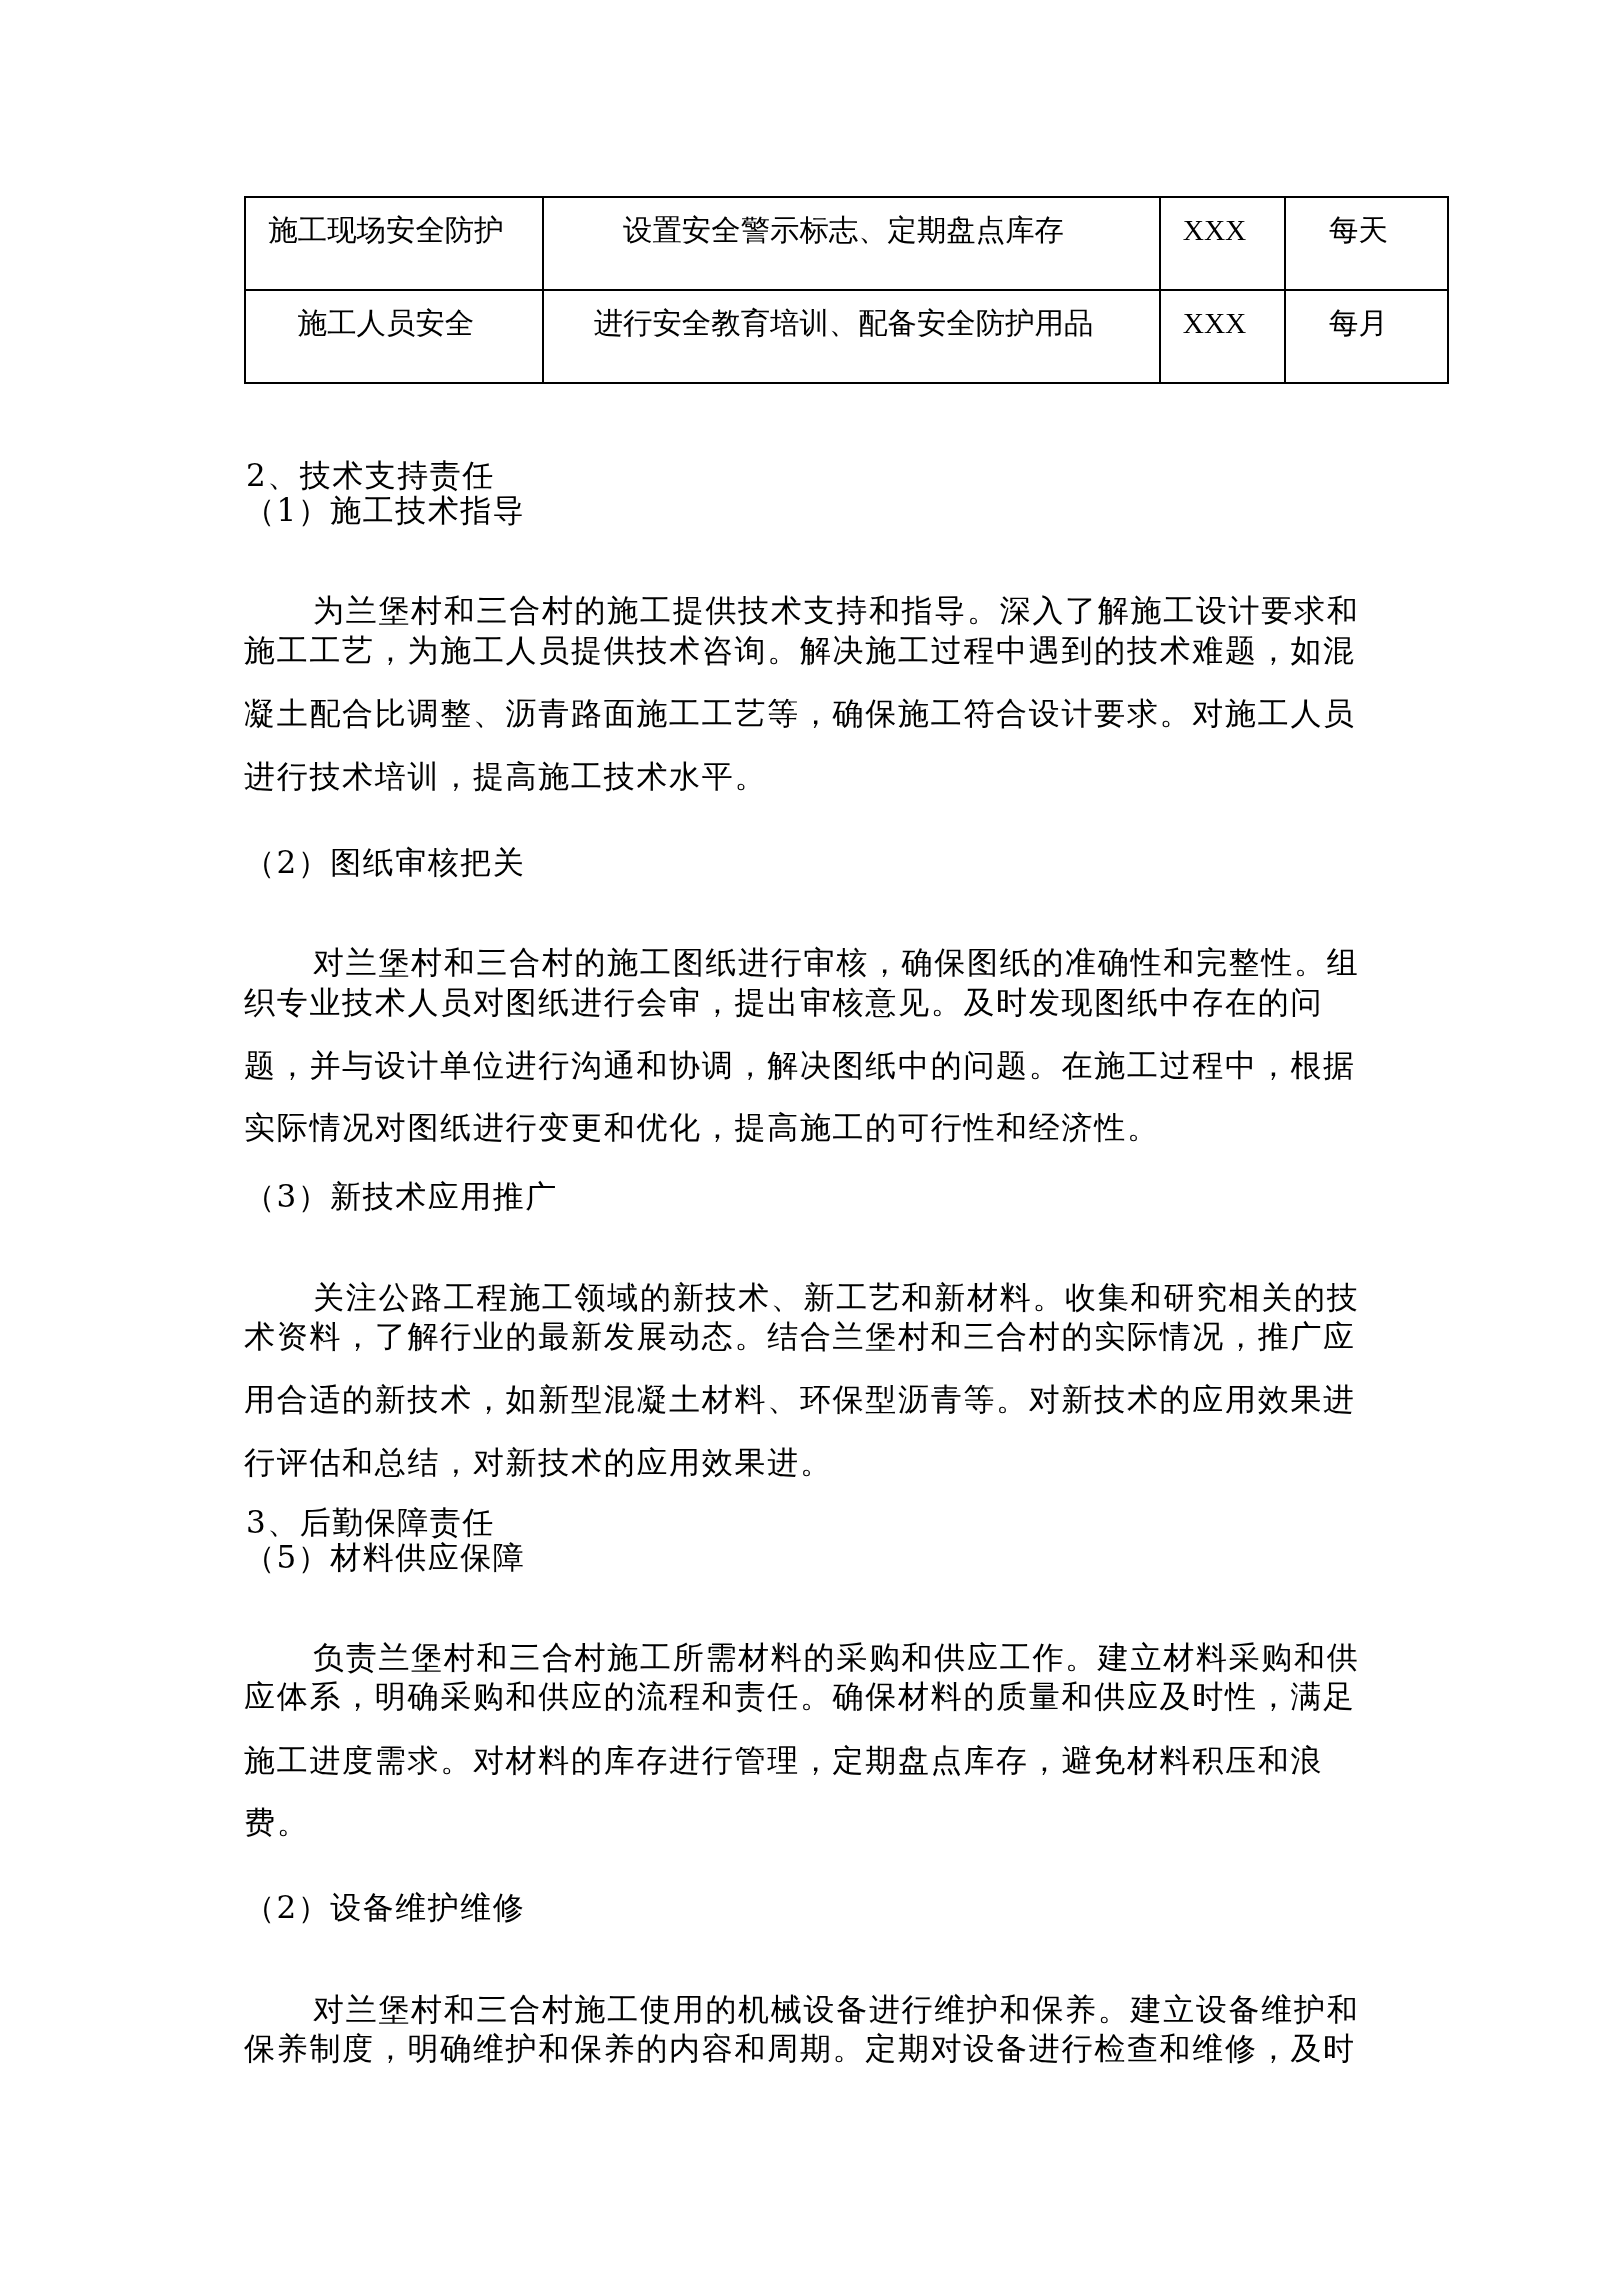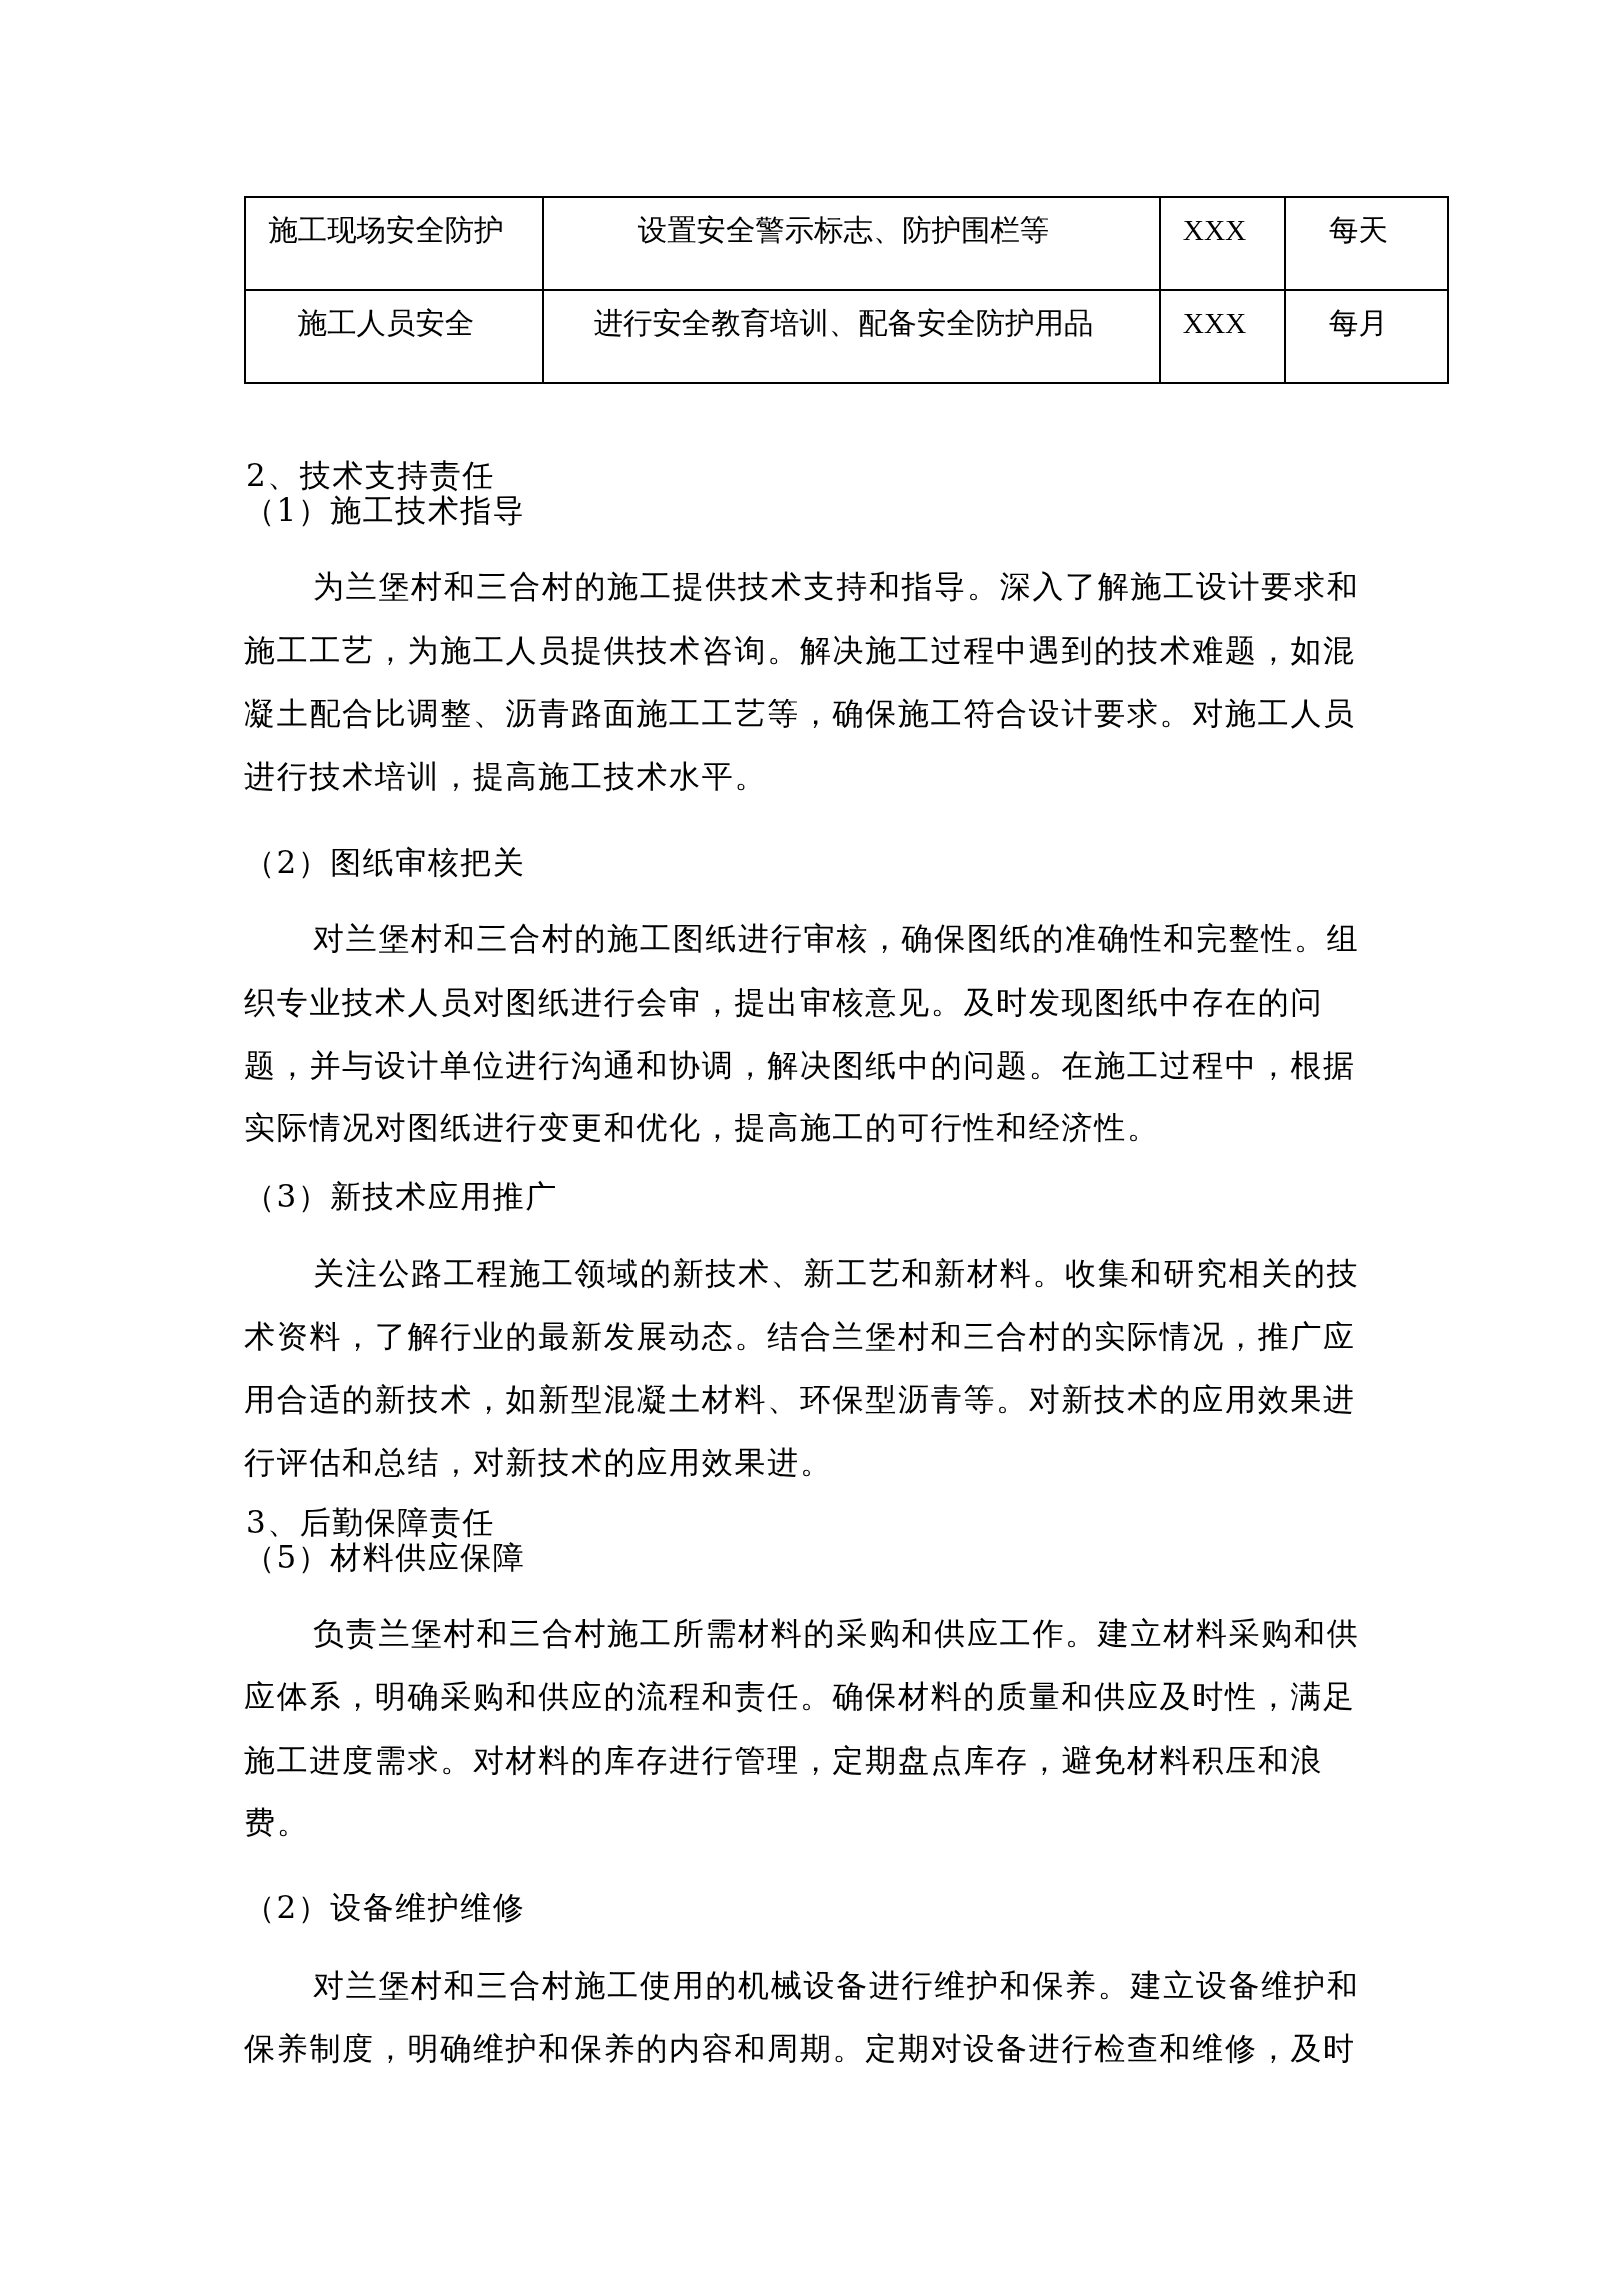--- a/index.html
+++ b/index.html
@@ -51,32 +51,32 @@
     left: 0;
     width: 1139px;
     font-size: 31px;
     line-height: 39px;
     white-space: nowrap;
     letter-spacing: 1.5px;
   }
   .h1 { left: 2px; }
   .h2 { left: 0px; }
   .body-line { letter-spacing: 1.7px; }
-  .indent { padding-left: 69px; width: auto; }
+  .indent { padding-left: 69px; width: auto; margin-top: 24px; }
 </style>
 </head>
 <body>
 
 <div class="page">
 
   <table class="resp-table">
     <tbody>
       <tr>
         <td class="c-name">施工现场安全防护</td>
-        <td class="c-measure">设置安全警示标志、防护围栏等</td>
+        <td class="c-measure">设置安全警示标志、定期盘点库存</td>
         <td class="c-owner">XXX</td>
         <td class="c-freq">每天</td>
       </tr>
       <tr>
         <td class="c-name">施工人员安全</td>
         <td class="c-measure">进行安全教育培训、配备安全防护用品</td>
         <td class="c-owner">XXX</td>
         <td class="c-freq">每月</td>
       </tr>
     </tbody>

